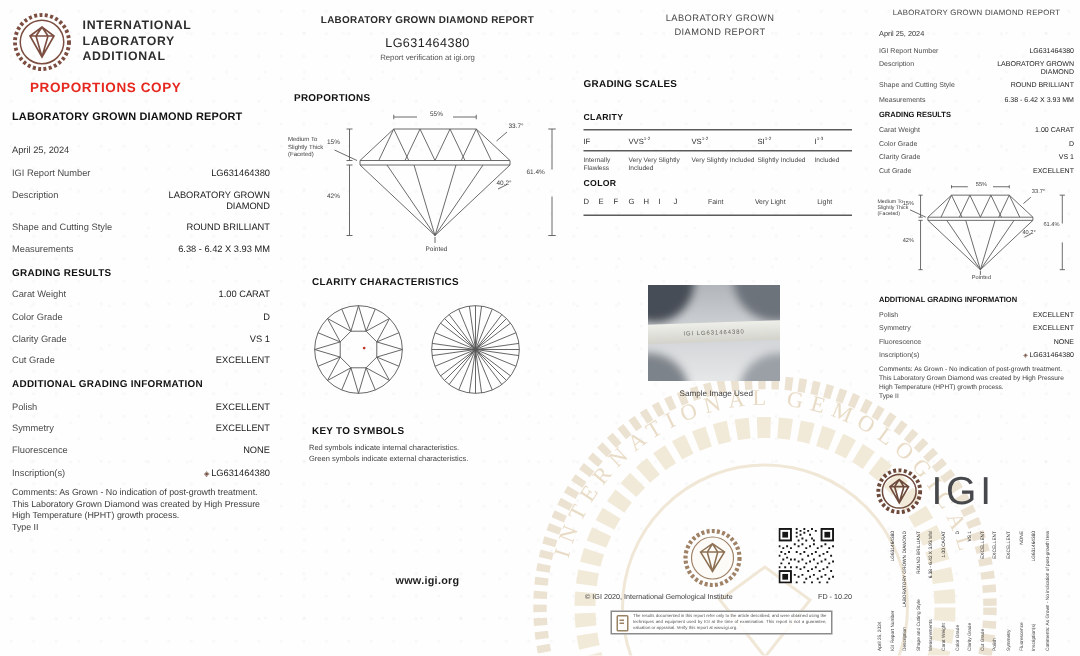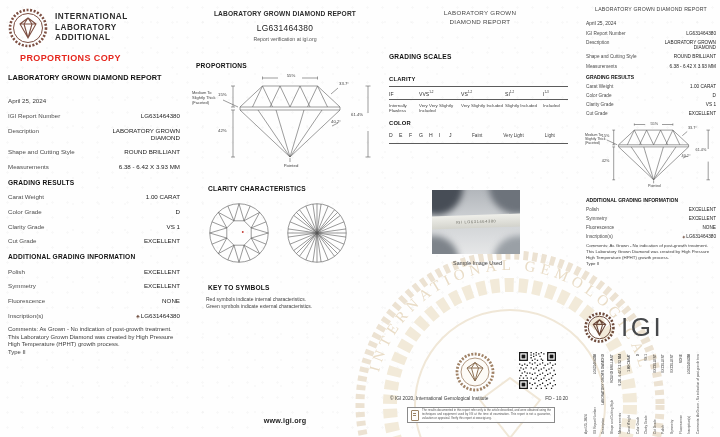--- a/index.html
+++ b/index.html
@@ -227,21 +227,21 @@
         <path d="M35 35 L66 35 M35 35 L65.69 39.31 M35 35 L65.69 30.69 M35 35 L56.92 56.92 M35 35 L59.77 53.66 M35 35 L53.66 59.77 M35 35 L35 66 M35 35 L39.31 65.69 M35 35 L30.69 65.69 M35 35 L13.08 56.92 M35 35 L16.34 59.77 M35 35 L10.23 53.66 M35 35 L4 35 M35 35 L4.31 39.31 M35 35 L4.31 30.69 M35 35 L13.08 13.08 M35 35 L10.23 16.34 M35 35 L16.34 10.23 M35 35 L35 4 M35 35 L30.69 4.31 M35 35 L39.31 4.31 M35 35 L56.92 13.08 M35 35 L53.66 10.23 M35 35 L59.77 16.34"></path>
         <path d="M35 35 L63.64 46.86 M35 35 L46.86 63.64 M35 35 L23.14 63.64 M35 35 L6.36 46.86 M35 35 L6.36 23.14 M35 35 L23.14 6.36 M35 35 L46.86 6.36 M35 35 L63.64 23.14"></path>
       </g>
     </svg>
   </div>
 
   <div class="sec2" style="margin:18px 0 5px 16px">KEY TO SYMBOLS</div>
   <div class="keyline">Red symbols indicate internal characteristics.</div>
   <div class="keyline">Green symbols indicate external characteristics.</div>
 
-  <div class="site" style="margin-top:105px">www.igi.org</div>
+  <div class="site" style="margin-top:71px">www.igi.org</div>
 </div>
 
 <div id="p3" class="panel">
   <div class="h3">
     <div>LABORATORY GROWN</div>
     <div>DIAMOND REPORT</div>
   </div>
   <div class="sec2" style="position:absolute;left:1px;top:45px">GRADING SCALES</div>
   <div class="sec2" style="position:absolute;left:1px;top:68px;font-size:5.8px">CLARITY</div>
 

